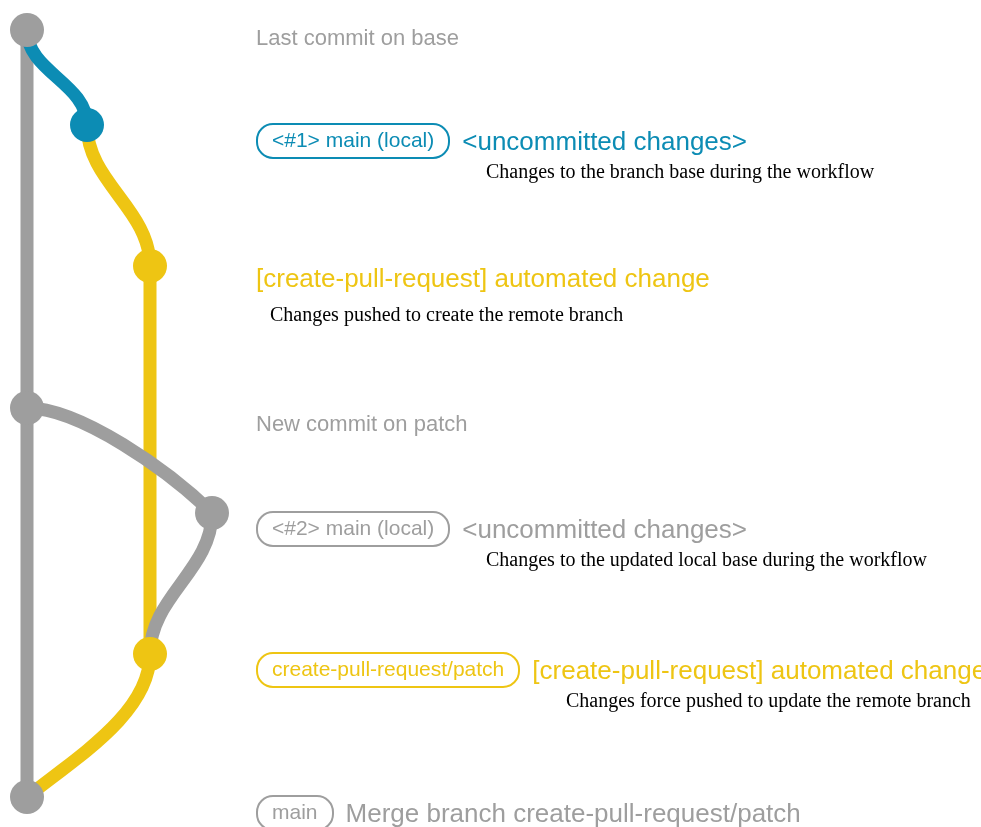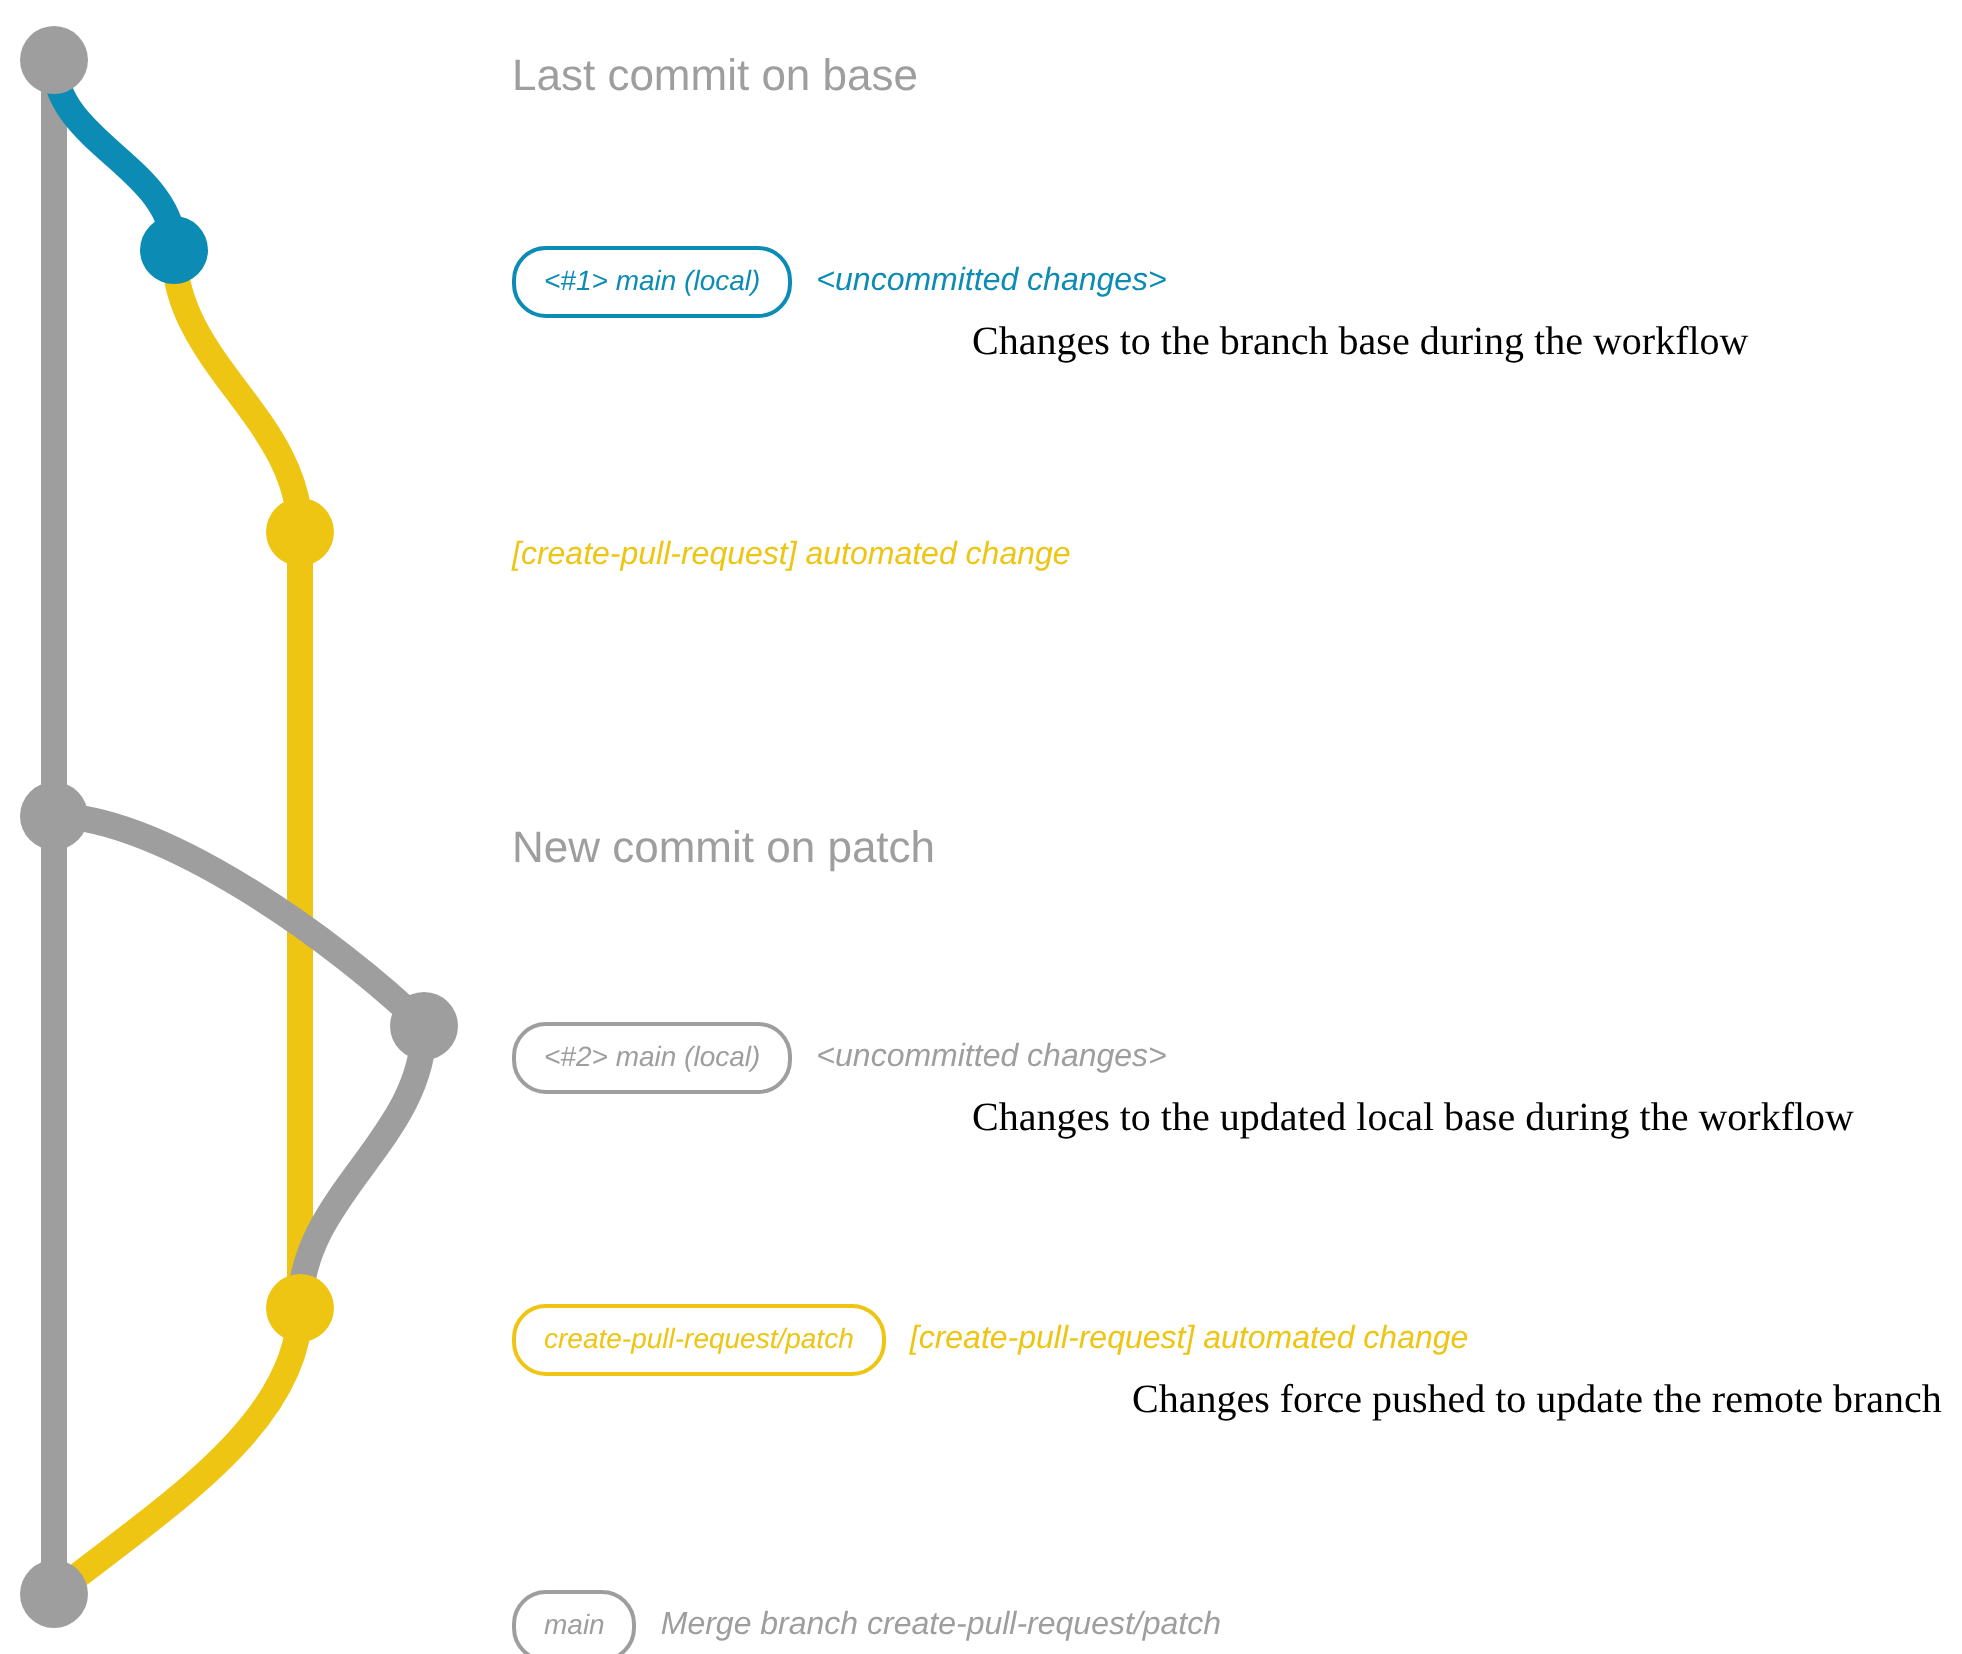--- a/index.html
+++ b/index.html
@@ -31,33 +31,31 @@
   }
   .row {
     position: absolute;
     white-space: nowrap;
   }
   .pill {
     display: inline-block;
     border: 2px solid currentColor;
     border-radius: 17px;
     padding: 3px 14px 5px 14px;
-    font-size: 14px;
+    font-size: 21px;
     line-height: 24px;
     vertical-align: middle;
     box-sizing: border-box;
-    font-style: italic;
   }
   .subject {
     display: inline-block;
-    font-size: 16px;
+    font-size: 26px;
     line-height: 24px;
     vertical-align: middle;
     margin-left: 12px;
-    font-style: italic;
   }
   .heading {
     font-size: 22px;
     line-height: 26px;
   }
   .desc {
     font-family: "Liberation Serif", serif;
     font-size: 20px;
     line-height: 24px;
     color: #000000;
@@ -108,20 +106,23 @@
   <div class="row" style="left:256px; top:110px;">
     <span class="pill c-blue">&lt;#1&gt; main (local)</span><span class="subject c-blue">&lt;uncommitted changes&gt;</span>
   </div>
   <div class="row desc" style="left:486px; top:146px;">
     <span>Changes to the branch base during the workflow</span>
   </div>
 
   <div class="row" style="left:256px; top:253px;">
     <span class="subject c-yellow" style="margin-left:0;">[create-pull-request] automated change</span>
   </div>
+  <div class="row desc" style="left:270px; top:289px;">
+    <span>Changes pushed to create the remote branch</span>
+  </div>
 
   <div class="row heading c-gray" style="left:256px; top:398px;">
     <span>New commit on patch</span>
   </div>
 
   <div class="row" style="left:256px; top:498px;">
     <span class="pill c-gray">&lt;#2&gt; main (local)</span><span class="subject c-gray">&lt;uncommitted changes&gt;</span>
   </div>
   <div class="row desc" style="left:486px; top:534px;">
     <span>Changes to the updated local base during the workflow</span>

